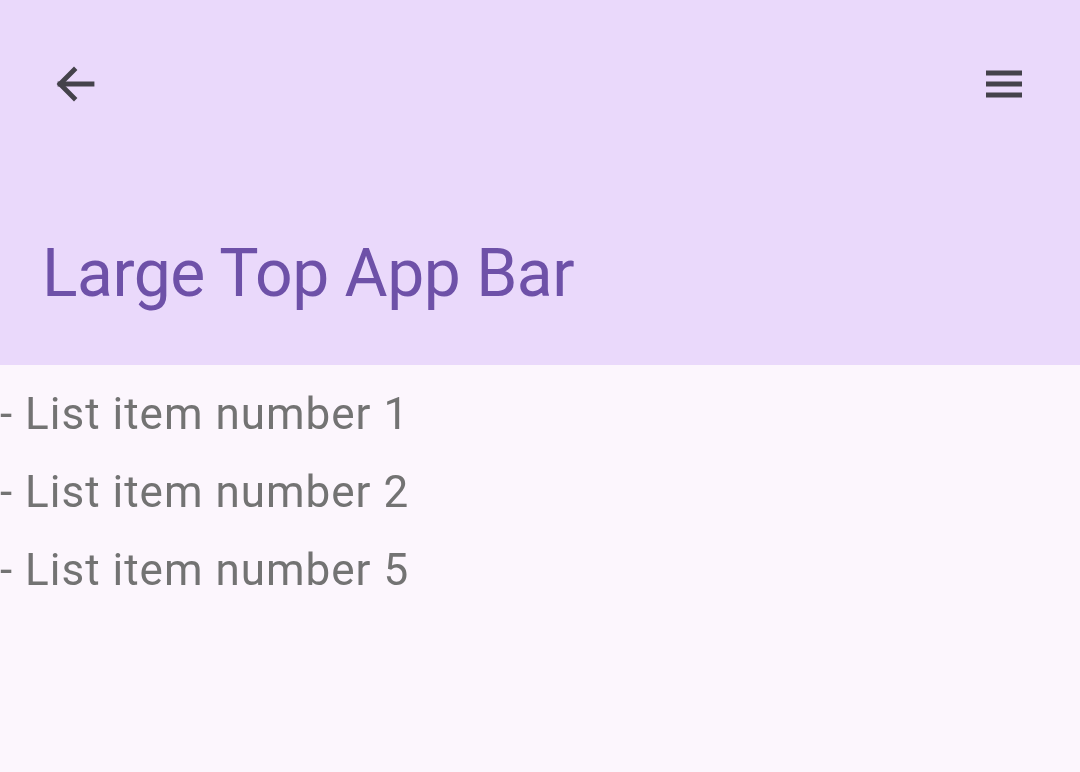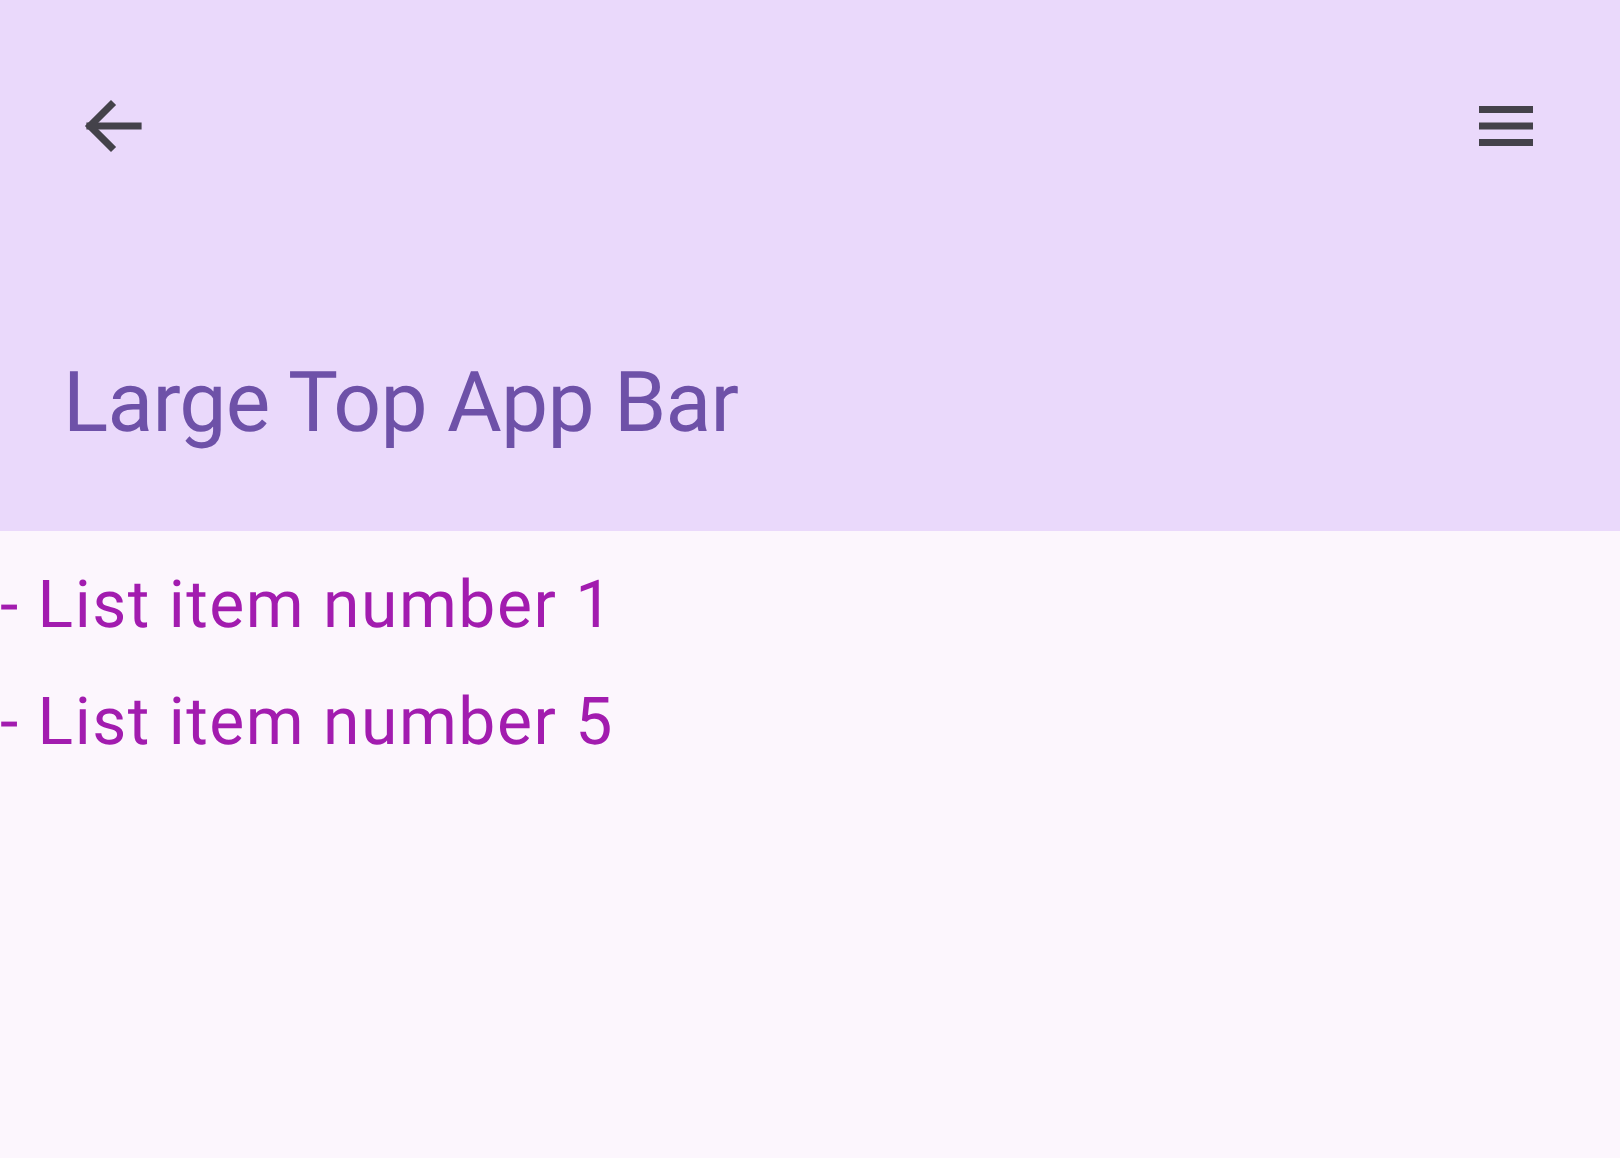--- a/index.html
+++ b/index.html
@@ -32,34 +32,34 @@
     cursor: pointer;
   }
   .icon-btn svg {
     width: 48px;
     height: 48px;
   }
   .app-bar-title-row {
     padding: 0 42px 54px 42px;
   }
   .app-bar-title {
-    font-size: 56px;
+    font-size: 66px;
     font-weight: 400;
     color: #6e51a8;
     letter-spacing: -0.5px;
     line-height: 1.1;
     padding-top: 70px;
   }
   .content {
     padding-top: 10px;
   }
   .list-item {
     font-size: 44px;
     font-weight: 400;
-    color: #a21caf;
+    color: #737373;
     letter-spacing: 1px;
     line-height: 1.0;
     padding: 17px 0;
   }
 </style>
 </head>
 <body>
 
 <div class="app-bar">
   <div class="app-bar-row">
@@ -77,14 +77,15 @@
       </svg>
     </div>
   </div>
   <div class="app-bar-title-row">
     <h1 class="app-bar-title">Large Top App Bar</h1>
   </div>
 </div>
 
 <div class="content">
   <div class="list-item">- List item number 1</div>
+  <div class="list-item">- List item number 2</div>
   <div class="list-item">- List item number 5</div>
 </div>
 
 </body></html>

